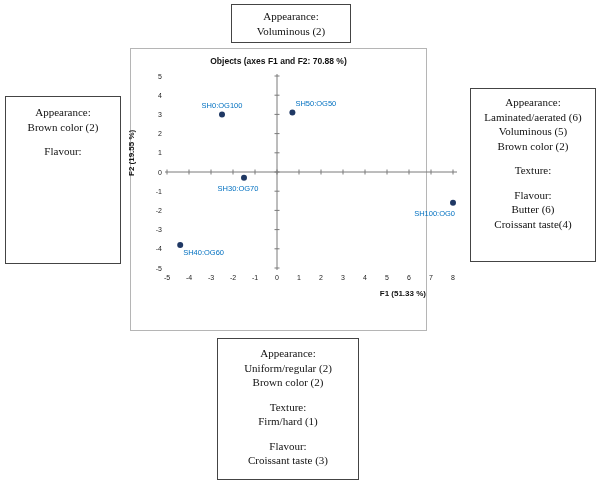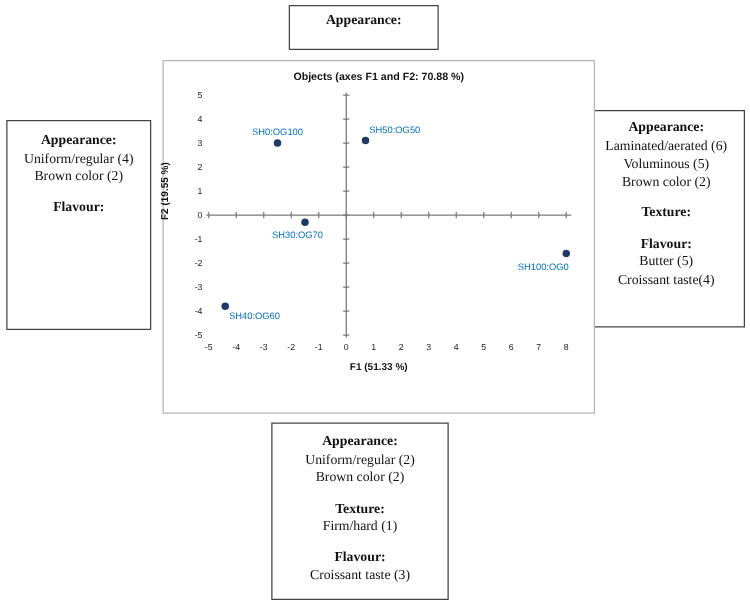--- a/index.html
+++ b/index.html
@@ -3,69 +3,69 @@
 <meta charset="utf-8">
 <style>
   html,body{margin:0;padding:0;background:#ffffff;}
   .page{position:relative;width:600px;height:492px;background:#ffffff;
         font-family:"Liberation Serif", serif;overflow:hidden;}
   .anno-box{position:absolute;border:1px solid #444;background:#ffffff;
             text-align:center;font-size:11px;line-height:1.32;color:#111;
             padding:4px 4px;box-sizing:border-box;}
   .anno-box .sec{margin-bottom:10px;}
   .anno-box .sec:last-child{margin-bottom:0;}
-  .anno-box .sec-heading{font-weight:bold;}
-  .chart-frame{position:absolute;left:130px;top:48px;width:346px;height:283px;
+  .anno-box .sec-heading{font-weight:normal;}
+  .chart-frame{position:absolute;left:130px;top:48px;width:297px;height:283px;
                border:1px solid #b5b5b5;background:#ffffff;box-sizing:border-box;
                font-family:"Liberation Sans", sans-serif;}
   .chart-title{text-align:center;font-size:8.5px;font-weight:bold;color:#111;
                margin-top:7px;}
   .plot-wrap{position:relative;margin-top:2px;}
   .ylabel{position:absolute;left:-4px;top:108px;transform:rotate(-90deg);
           transform-origin:left top;font-size:8px;font-weight:bold;color:#111;
           white-space:nowrap;}
   .xlabel{position:absolute;left:0;right:0;top:248px;text-align:center;
           font-size:8px;font-weight:bold;color:#111;}
   svg text{font-family:"Liberation Sans", sans-serif;}
 </style>
 </head>
 <body>
 
 <div class="page">
 
   <div class="anno-box" style="left:231px;top:4px;width:120px;min-height:36px;">
       <div class="sec">
         <div class="sec-heading">Appearance:</div>
+        <div>Voluminous (2)</div>
       </div>
     </div>
 
   <div class="anno-box" style="left:5px;top:96px;width:116px;height:168px;padding-top:8px;">
       <div class="sec">
         <div class="sec-heading">Appearance:</div>
-        <div>Uniform/regular (4)</div>
         <div>Brown color (2)</div>
       </div>
       <div class="sec">
         <div class="sec-heading">Flavour:</div>
       </div>
     </div>
 
   <div class="anno-box" style="left:470px;top:88px;width:126px;height:174px;padding-top:6px;">
       <div class="sec">
         <div class="sec-heading">Appearance:</div>
         <div>Laminated/aerated (6)</div>
         <div>Voluminous (5)</div>
         <div>Brown color (2)</div>
       </div>
       <div class="sec">
         <div class="sec-heading">Texture:</div>
       </div>
       <div class="sec">
         <div class="sec-heading">Flavour:</div>
-        <div>Butter (5)</div>
+        <div>Butter (6)</div>
         <div>Croissant taste(4)</div>
       </div>
     </div>
 
   <div class="anno-box" style="left:217px;top:338px;width:142px;height:142px;padding-top:7px;">
       <div class="sec">
         <div class="sec-heading">Appearance:</div>
         <div>Uniform/regular (2)</div>
         <div>Brown color (2)</div>
       </div>
@@ -140,17 +140,17 @@
           <text x="91" y="40.400000000000006" text-anchor="middle" font-size="7.5px" fill="#0070C0">SH0:OG100</text>
           <circle cx="161.4" cy="44.48000000000002" r="3" fill="#1F3864"></circle>
           <text x="164.4" y="38.48000000000002" text-anchor="start" font-size="7.5px" fill="#0070C0">SH50:OG50</text>
           <circle cx="113" cy="109.75999999999999" r="3" fill="#1F3864"></circle>
           <text x="107" y="122.75999999999999" text-anchor="middle" font-size="7.5px" fill="#0070C0">SH30:OG70</text>
           <circle cx="322" cy="134.72" r="3" fill="#1F3864"></circle>
           <text x="324" y="147.72" text-anchor="end" font-size="7.5px" fill="#0070C0">SH100:OG0</text>
           <circle cx="49.19999999999999" cy="176.96" r="3" fill="#1F3864"></circle>
           <text x="52.19999999999999" y="186.96" text-anchor="start" font-size="7.5px" fill="#0070C0">SH40:OG60</text>
         </svg>
-      <div class="xlabel" style="top:221px;">F1 (51.33 %)</div>
+      <div class="xlabel" style="top:221px;text-align:right;">F1 (51.33 %)</div>
     </div>
   </div>
 
 </div>
 
 </body></html>

